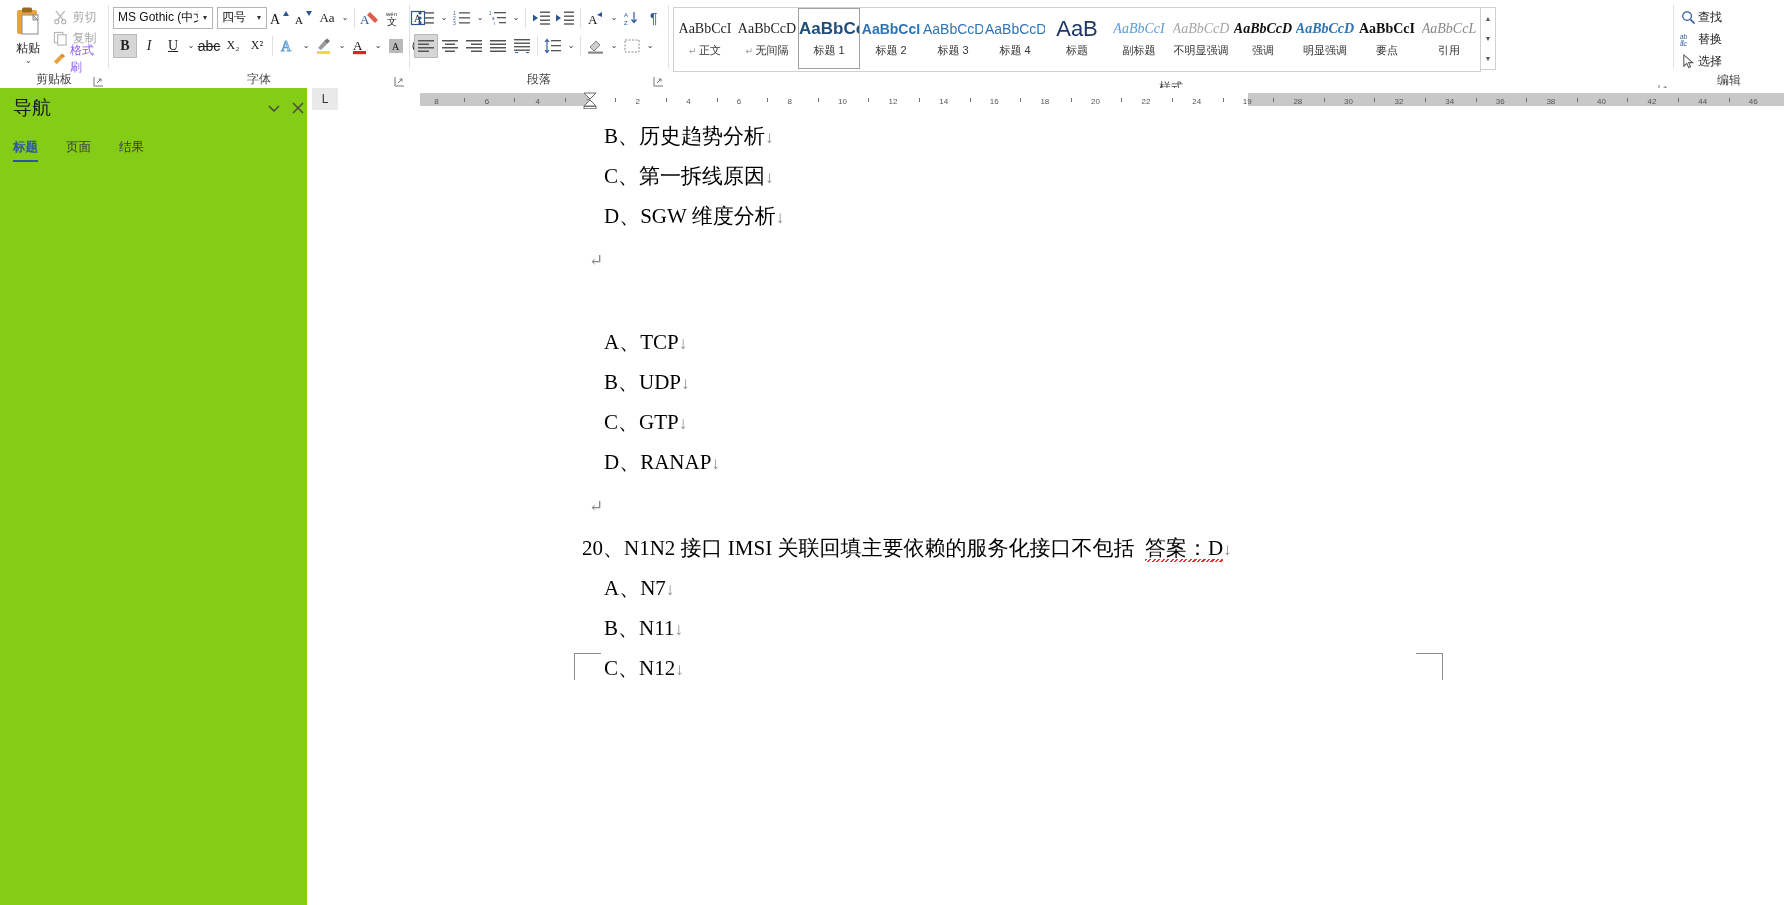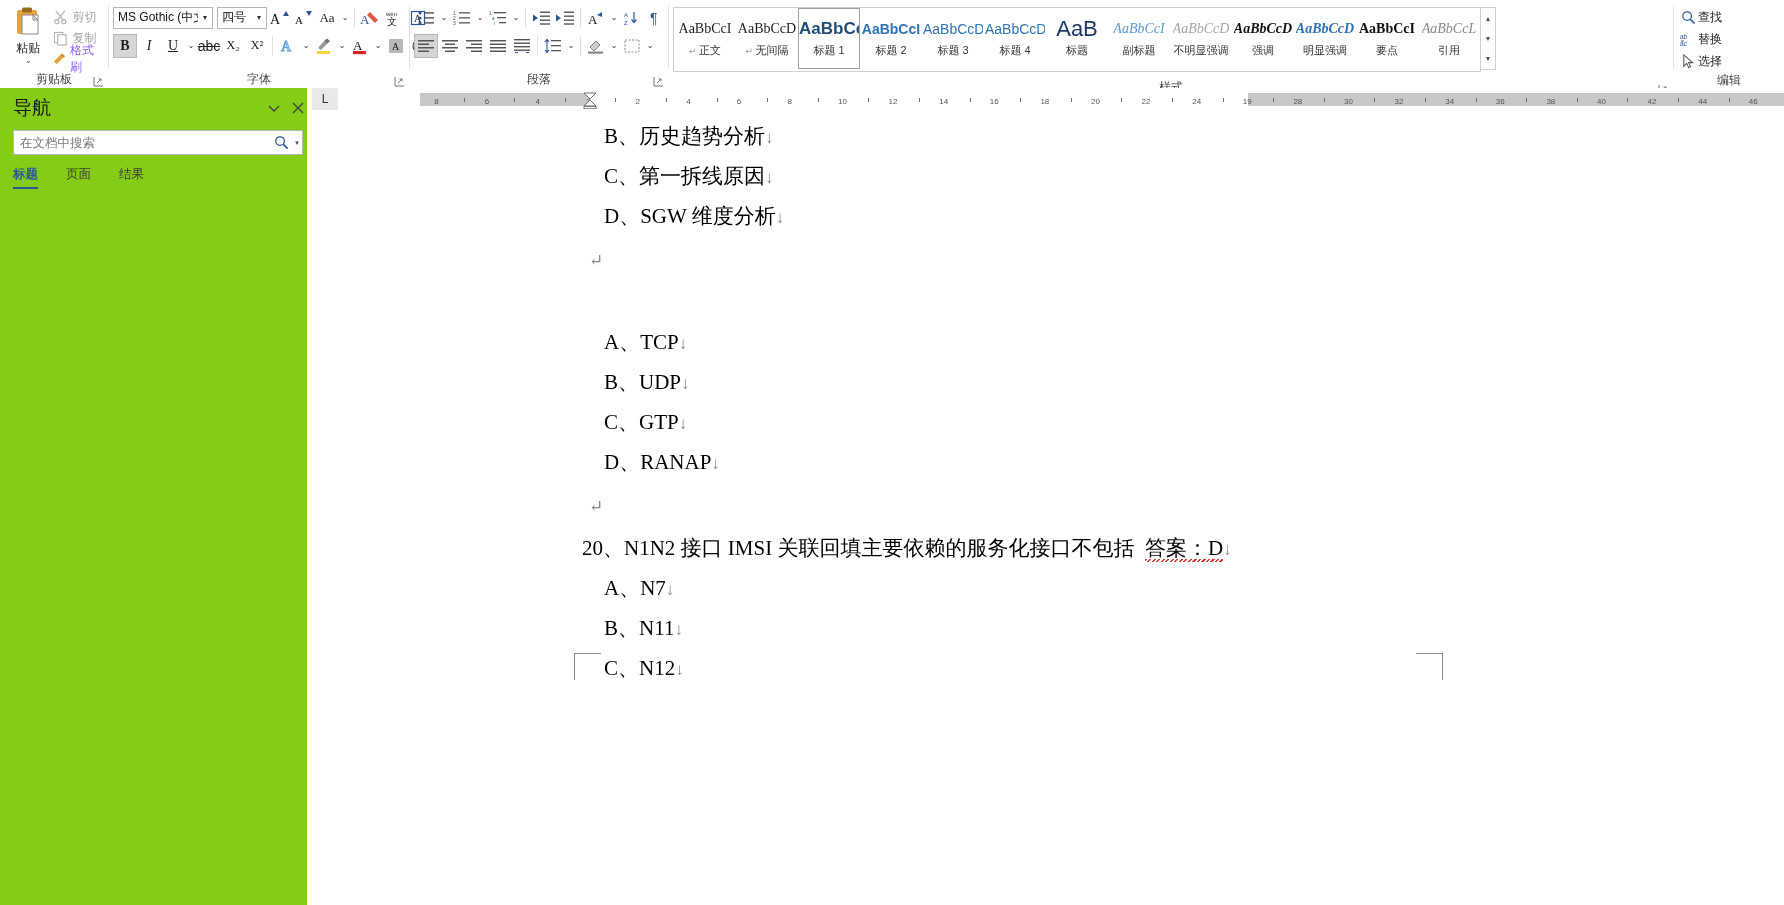--- a/index.html
+++ b/index.html
@@ -646,30 +646,20 @@
       <span class="nav-btn">
         <svg width="16" height="16" viewBox="0 0 16 16">
             <path d="M3 6 L8 11 L13 6" fill="none" stroke="#444" stroke-width="1.4"></path>
           </svg>
       </span>
       <span class="nav-btn">
         <svg width="14" height="14" viewBox="0 0 14 14">
             <path d="M2 2 L12 12 M12 2 L2 12" stroke="#444" stroke-width="1.4"></path>
           </svg>
       </span>
-    </div>
-    <div class="nav-search">
-      <input type="text" placeholder="在文档中搜索" style="">
-      <span class="srch-ic">
-        <svg width="15" height="15" viewBox="0 0 16 16">
-            <circle cx="6.5" cy="6.5" r="4.6" fill="none" stroke="#2b579a" stroke-width="1.4"></circle>
-            <path d="M10 10 L14.5 14.5" stroke="#2b579a" stroke-width="1.8"></path>
-          </svg>
-      </span>
-      <span class="srch-car">▾</span>
     </div>
     <div class="nav-tabs" id="navtabs">
         <div class="ntab act">标题</div>
         <div class="ntab">页面</div>
         <div class="ntab">结果</div>
       </div>
   </div>
 
   <div class="docarea">
 

